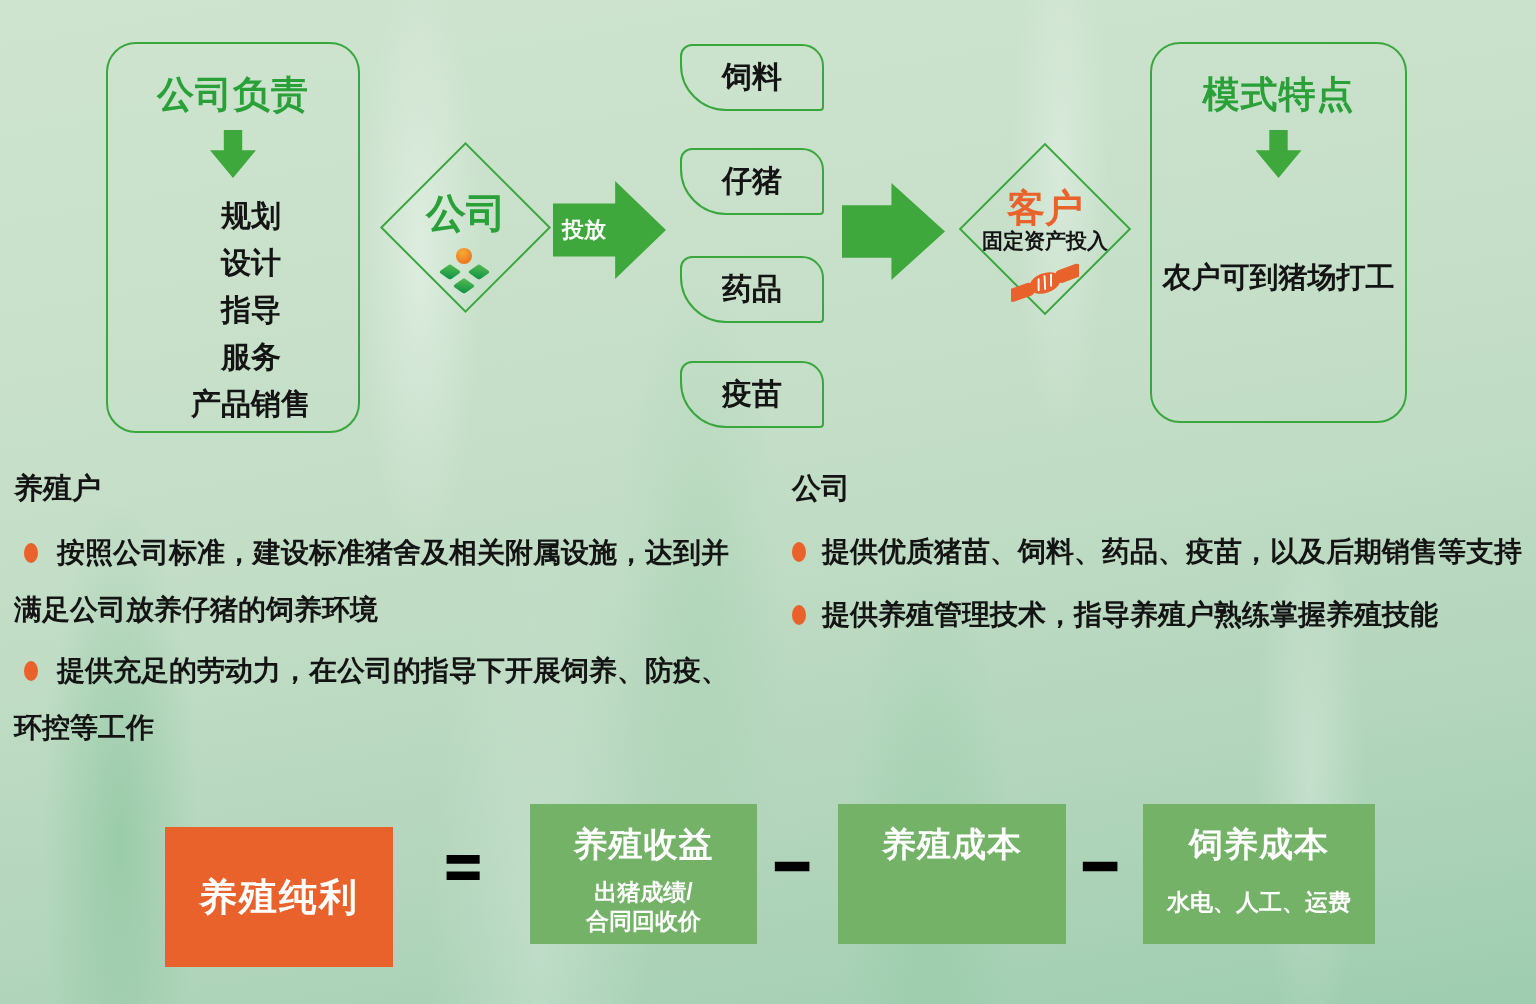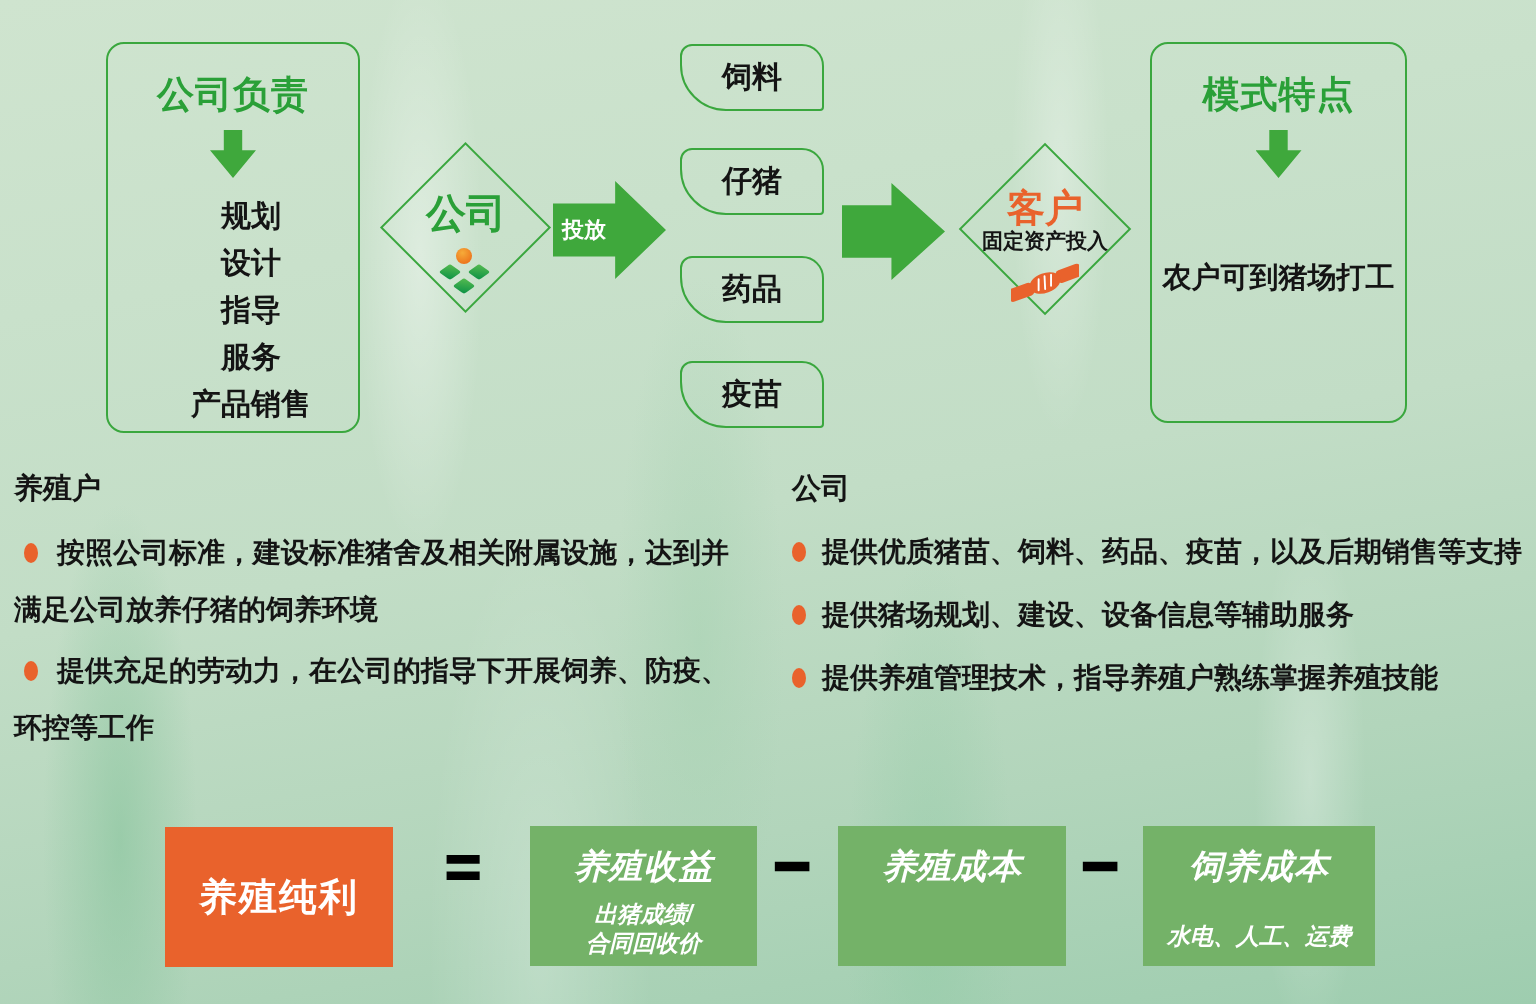--- a/index.html
+++ b/index.html
@@ -19,21 +19,21 @@
       radial-gradient(ellipse 90px 420px at 420px 260px, rgba(255,255,255,.38), transparent 70%),
       radial-gradient(ellipse 70px 380px at 1060px 170px, rgba(255,255,255,.30), transparent 70%),
       radial-gradient(ellipse 120px 520px at 700px 640px, rgba(167,210,178,.55), transparent 70%),
       radial-gradient(ellipse 110px 480px at 120px 840px, rgba(138,197,158,.65), transparent 70%),
       radial-gradient(ellipse 80px 380px at 1310px 780px, rgba(255,255,255,.28), transparent 70%),
       radial-gradient(ellipse 120px 520px at 930px 920px, rgba(146,203,166,.5), transparent 70%),
       radial-gradient(ellipse 160px 600px at 540px 950px, rgba(255,255,255,.22), transparent 70%),
       linear-gradient(170deg,#cfe4cf 0%,#c9e1cb 25%,#c2ddc6 50%,#b2d5bb 76%,#9ecdaf 100%);
   }
   
-  .card{position:absolute;border:2.5px solid var(--green-line);border-radius:18px;}
+  .card{position:absolute;border:2.5px solid var(--green-line);border-radius:30px;}
   .card-left{left:106px;top:42px;width:254px;height:391px;}
   .card-right{left:1150px;top:42px;width:257px;height:381px;}
   .card-title{margin-top:26px;text-align:center;font-size:37px;font-weight:bold;color:var(--green-text);letter-spacing:1px;}
   .down-arrow{width:46px;height:48px;margin:10px auto 0;background:var(--green-arrow);
     clip-path:polygon(30% 0,70% 0,70% 42%,100% 42%,50% 100%,0 42%,30% 42%);}
   .resp-list{list-style:none;margin-top:14px;text-align:center;}
   .resp-list li{font-size:30px;font-weight:bold;color:var(--ink);line-height:47px;padding-left:36px;}
   .card-note{margin-top:80px;text-align:center;font-size:29px;font-weight:bold;color:var(--ink);}
 
   .diamond{position:absolute;width:121px;height:121px;border:2px solid var(--green-line);transform:rotate(45deg);}
@@ -83,26 +83,26 @@
   .sec-farmer .dot{left:10px;top:19px;}
   .sec-company .dot{left:0;top:20px;}
 
   
   .result-box{position:absolute;left:165px;top:799px;width:228px;height:140px;background:var(--orange);
     display:flex;align-items:center;justify-content:center;color:#fff;font-size:38px;font-weight:bold;letter-spacing:2px;margin-top:28px;}
   .op{position:absolute;color:#000;font-weight:900;text-align:center;}
   .op-eq{left:430px;top:830px;width:66px;font-size:62px;line-height:74px;-webkit-text-stroke:2px #000;}
   .op-minus{top:824px;width:46px;font-size:64px;line-height:84px;-webkit-text-stroke:2.5px #000;}
   .m1{left:769px;} .m2{left:1077px;}
-  .term-box{position:absolute;top:826px;width:227px;height:140px;background:var(--green-box);
-    text-align:center;color:#fff;font-style:italic;}
+  .term-box{position:absolute;top:804px;width:227px;height:140px;background:var(--green-box);
+    text-align:center;color:#fff;}
   .t1{left:530px;} .t2{left:838px;width:228px;} .t3{left:1143px;width:232px;}
   .term-title{margin-top:18px;font-size:34px;font-weight:bold;letter-spacing:1px;}
   .term-sub{margin-top:10px;font-size:23px;font-weight:bold;line-height:29px;}
-  .t3 .term-sub{margin-top:32px;}
+  .t3 .term-sub{margin-top:20px;}
 </style>
 </head>
 <body>
 
 <div class="stage">
 
   <div class="card card-left">
     <div class="card-title">公司负责</div>
     <div class="down-arrow"></div>
     <ul class="resp-list">
@@ -161,21 +161,20 @@
     <ul class="bullets">
       <li><span class="dot"></span><span>按照公司标准，建设标准猪舍及相关附属设施，达到并满足公司放养仔猪的饲养环境</span></li>
       <li><span class="dot"></span><span>提供充足的劳动力，在公司的指导下开展饲养、防疫、环控等工作</span></li>
     </ul>
   </div>
 
   <div class="section sec-company">
     <h3>公司</h3>
     <ul class="bullets">
       <li><span class="dot"></span><span>提供优质猪苗、饲料、药品、疫苗，以及后期销售等支持</span></li>
-      <li><span class="dot"></span><span>提供猪场规划、建设、设备信息等辅助服务</span></li>
       <li><span class="dot"></span><span>提供养殖管理技术，指导养殖户熟练掌握养殖技能</span></li>
     </ul>
   </div>
 
   <div class="result-box">养殖纯利</div>
   <div class="op op-eq">=</div>
 
   <div class="term-box t1">
     <div class="term-title">养殖收益</div>
     <div class="term-sub">

